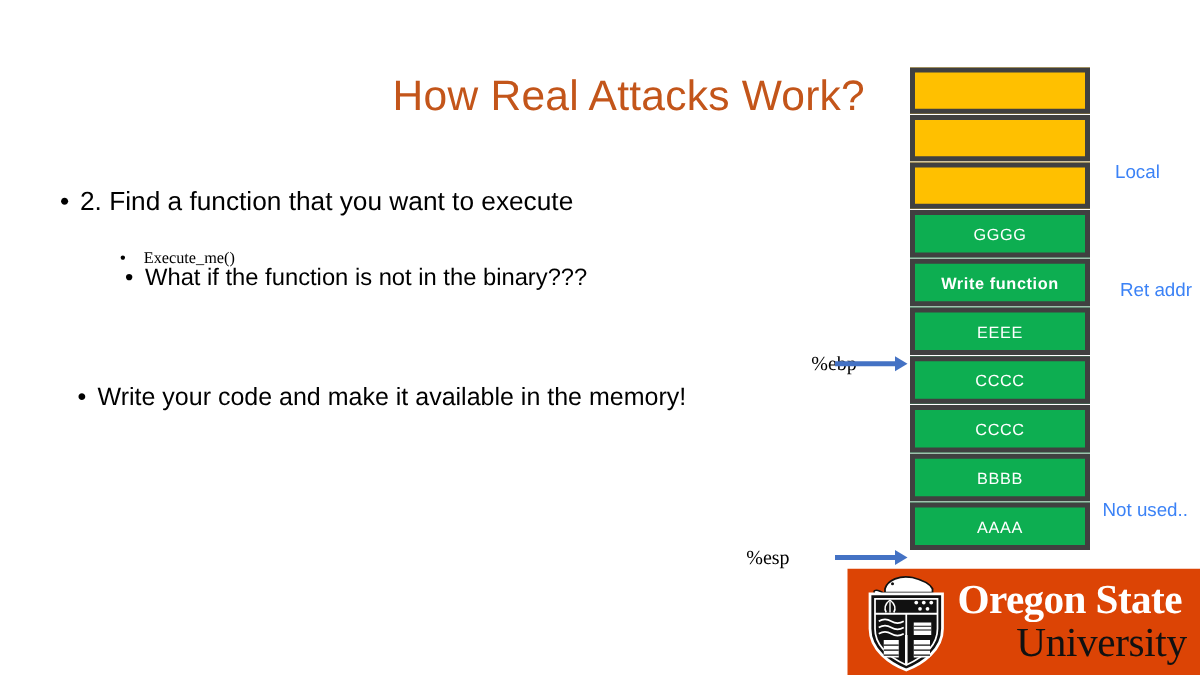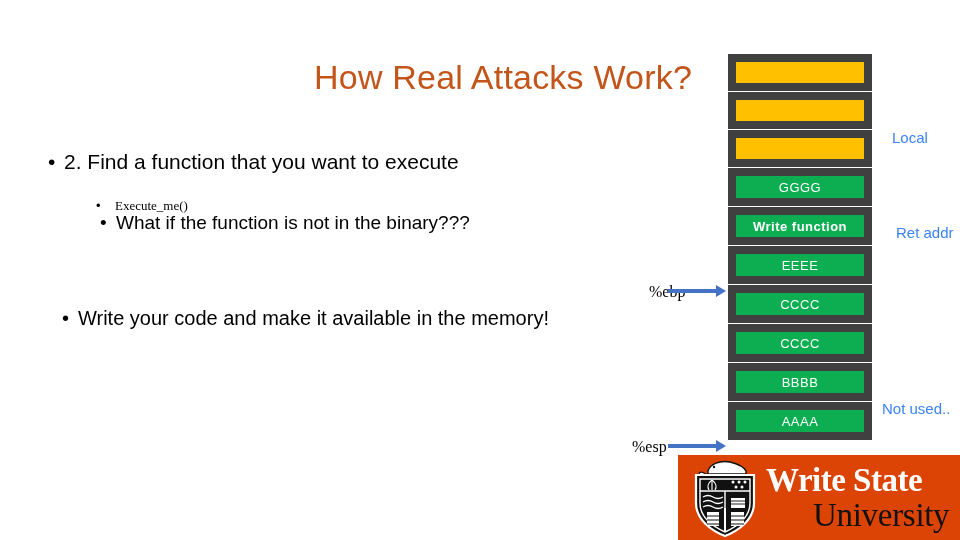--- a/index.html
+++ b/index.html
@@ -62,21 +62,21 @@
 
   
   .reg-label {
     position: absolute;
     font-family: "Liberation Serif", serif;
     font-size: 16px;
     color: #000000;
     white-space: nowrap;
   }
   #reg-ebp { left: 622px; top: 283px; margin-left: 27px; }
-  #reg-esp { left: 632px; top: 438px; }
+  #reg-esp { left: 597px; top: 438px; }
 
   .reg-arrow {
     position: absolute;
     height: 12px;
   }
   #arrow-ebp { left: 668px; top: 285px; width: 58px; }
   #arrow-esp { left: 668px; top: 440px; width: 58px; }
   .reg-arrow .shaft {
     position: absolute;
     left: 0;
@@ -100,21 +100,21 @@
   #stack {
     position: absolute;
     left: 728px;
     top: 54px;
     width: 144px;
   }
   .stack-cell {
     box-sizing: border-box;
     height: 38px;
     margin-bottom: 1px;
-    border: 8px solid #404040;
+    border: 4px solid #404040;
     display: flex;
     align-items: center;
     justify-content: center;
     font-family: "Liberation Sans", sans-serif;
     font-size: 13px;
     color: #ffffff;
     letter-spacing: 0.5px;
     white-space: nowrap;
   }
   .stack-cell.amber {
@@ -301,18 +301,18 @@
       <rect x="43" y="54" width="13" height="14" fill="#ffffff"></rect>
       <g stroke="#111111" stroke-width="1">
         <path d="M43 58 H56"></path>
           <path d="M43 62 H56"></path>
           <path d="M43 66 H56"></path>
       </g>
 
       <path d="M37 50 L37 74" stroke="#ffffff" stroke-width="2"></path>
     </svg>
     <div id="logo-wordmark">
-      <div class="wm-line1">Write State</div>
+      <div class="wm-line1">Oregon State</div>
       <div class="wm-line2">University</div>
     </div>
   </div>
 
 </div>
 
 </body></html>

